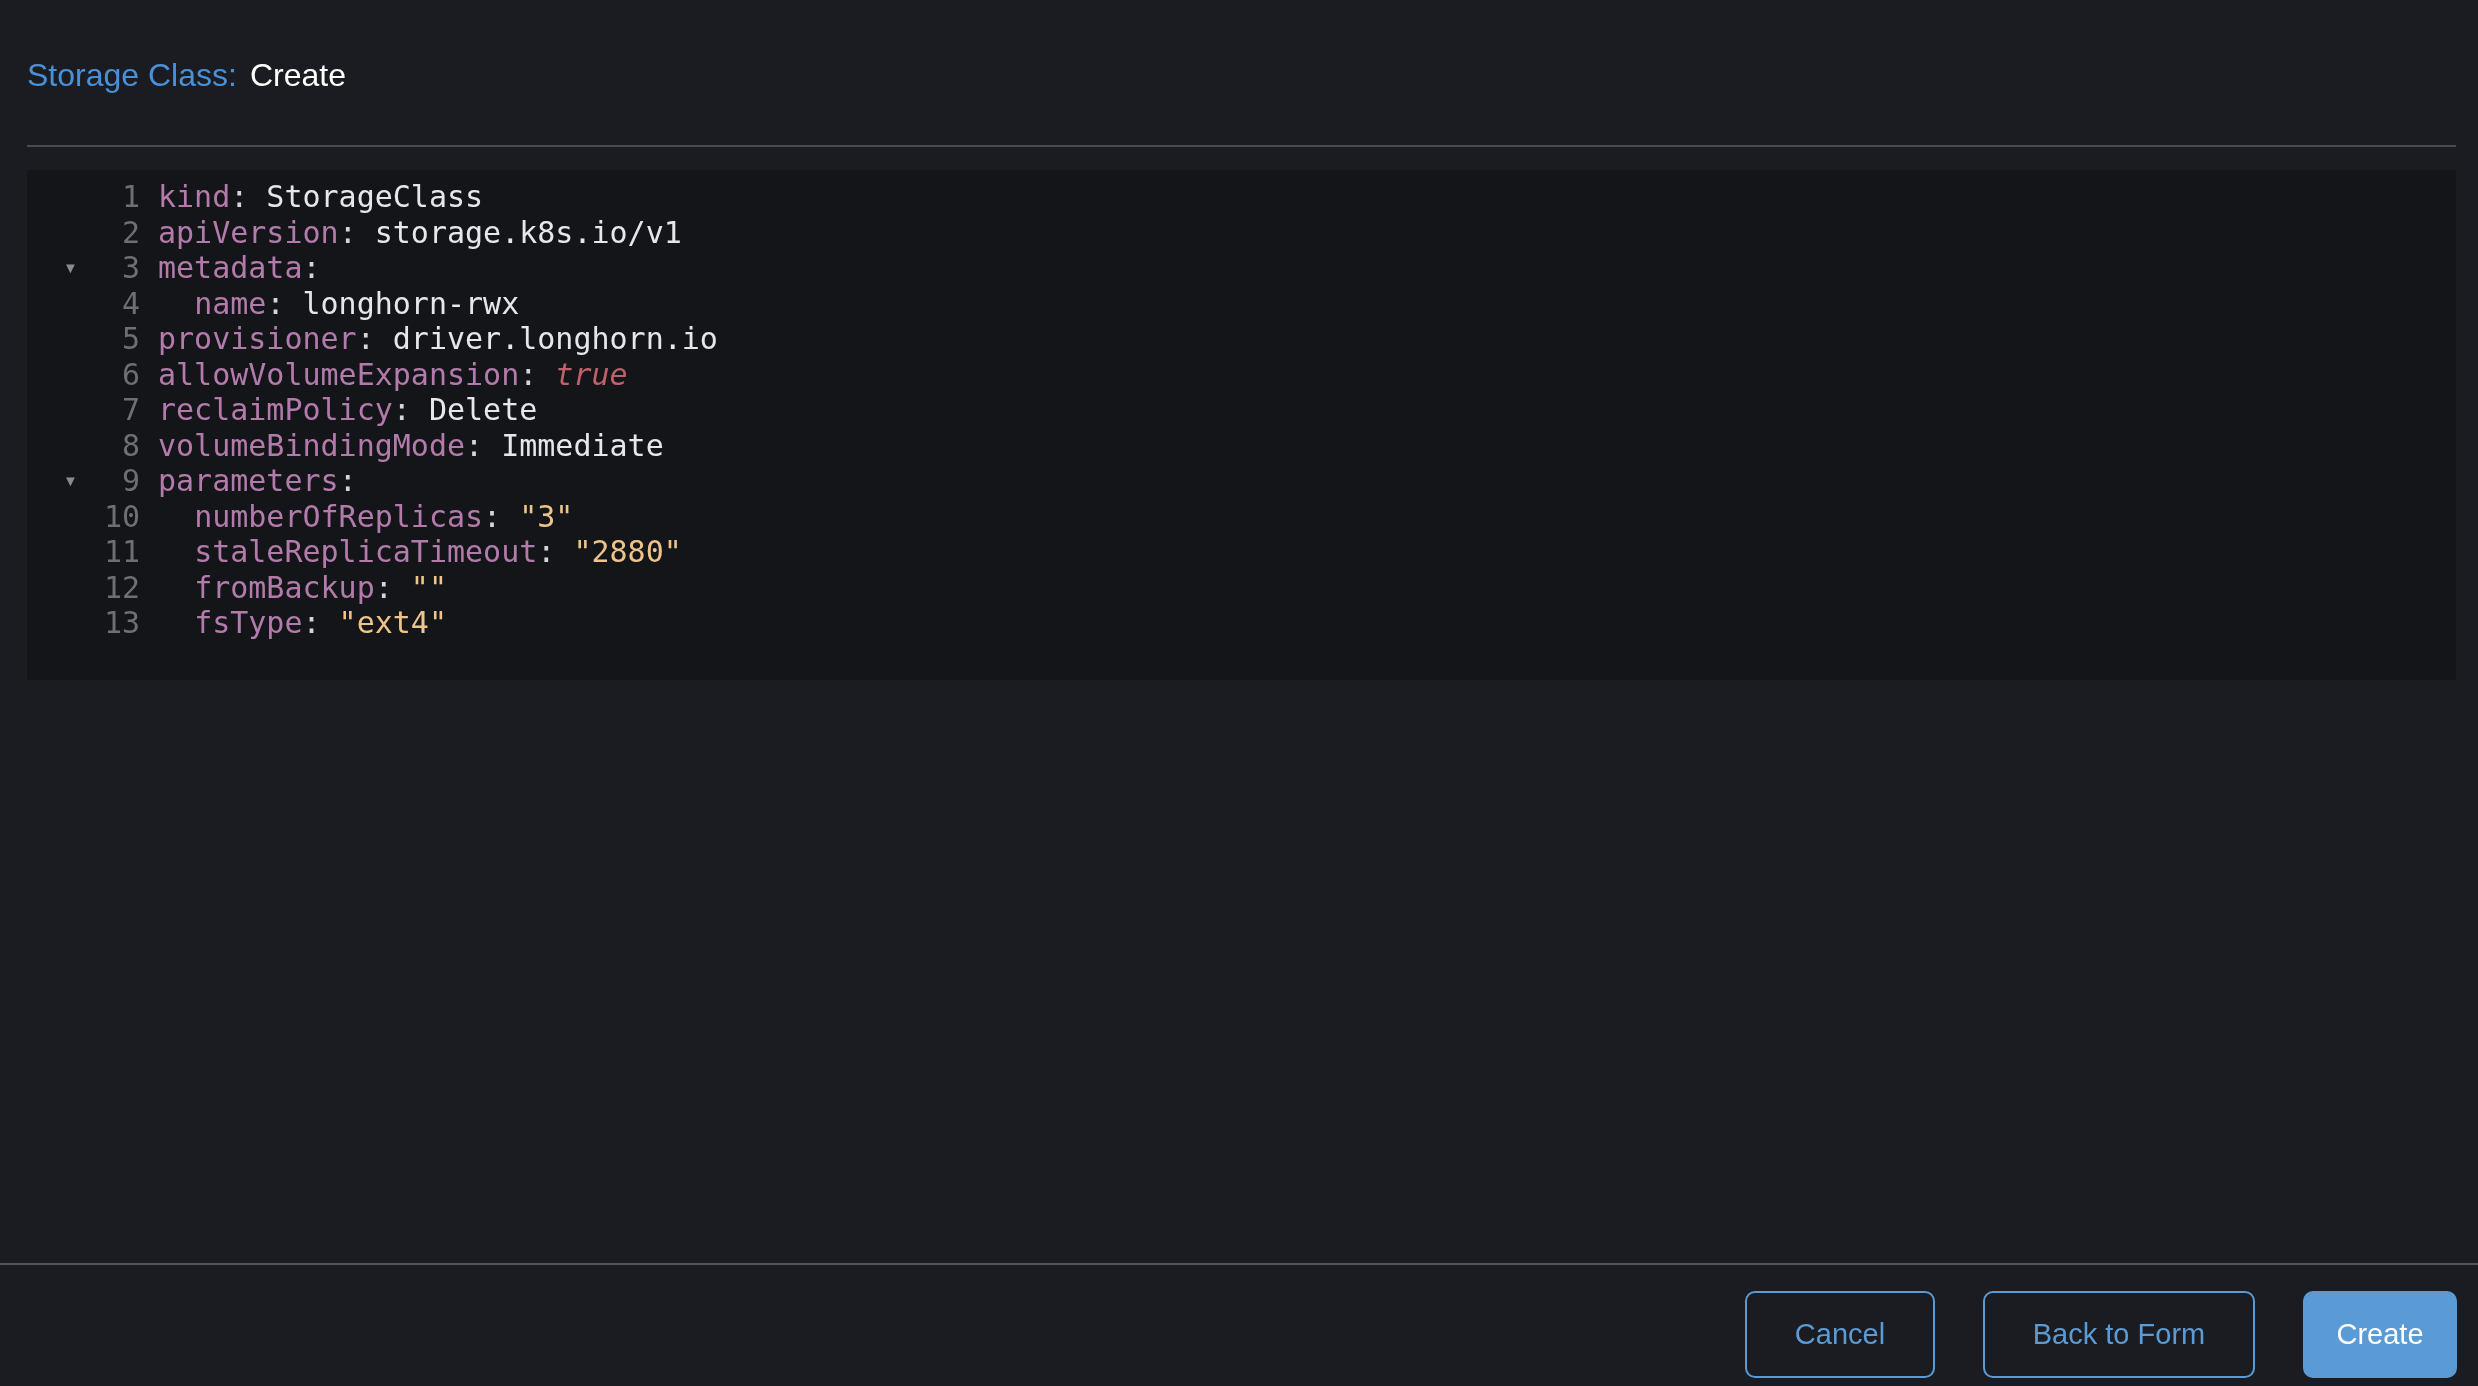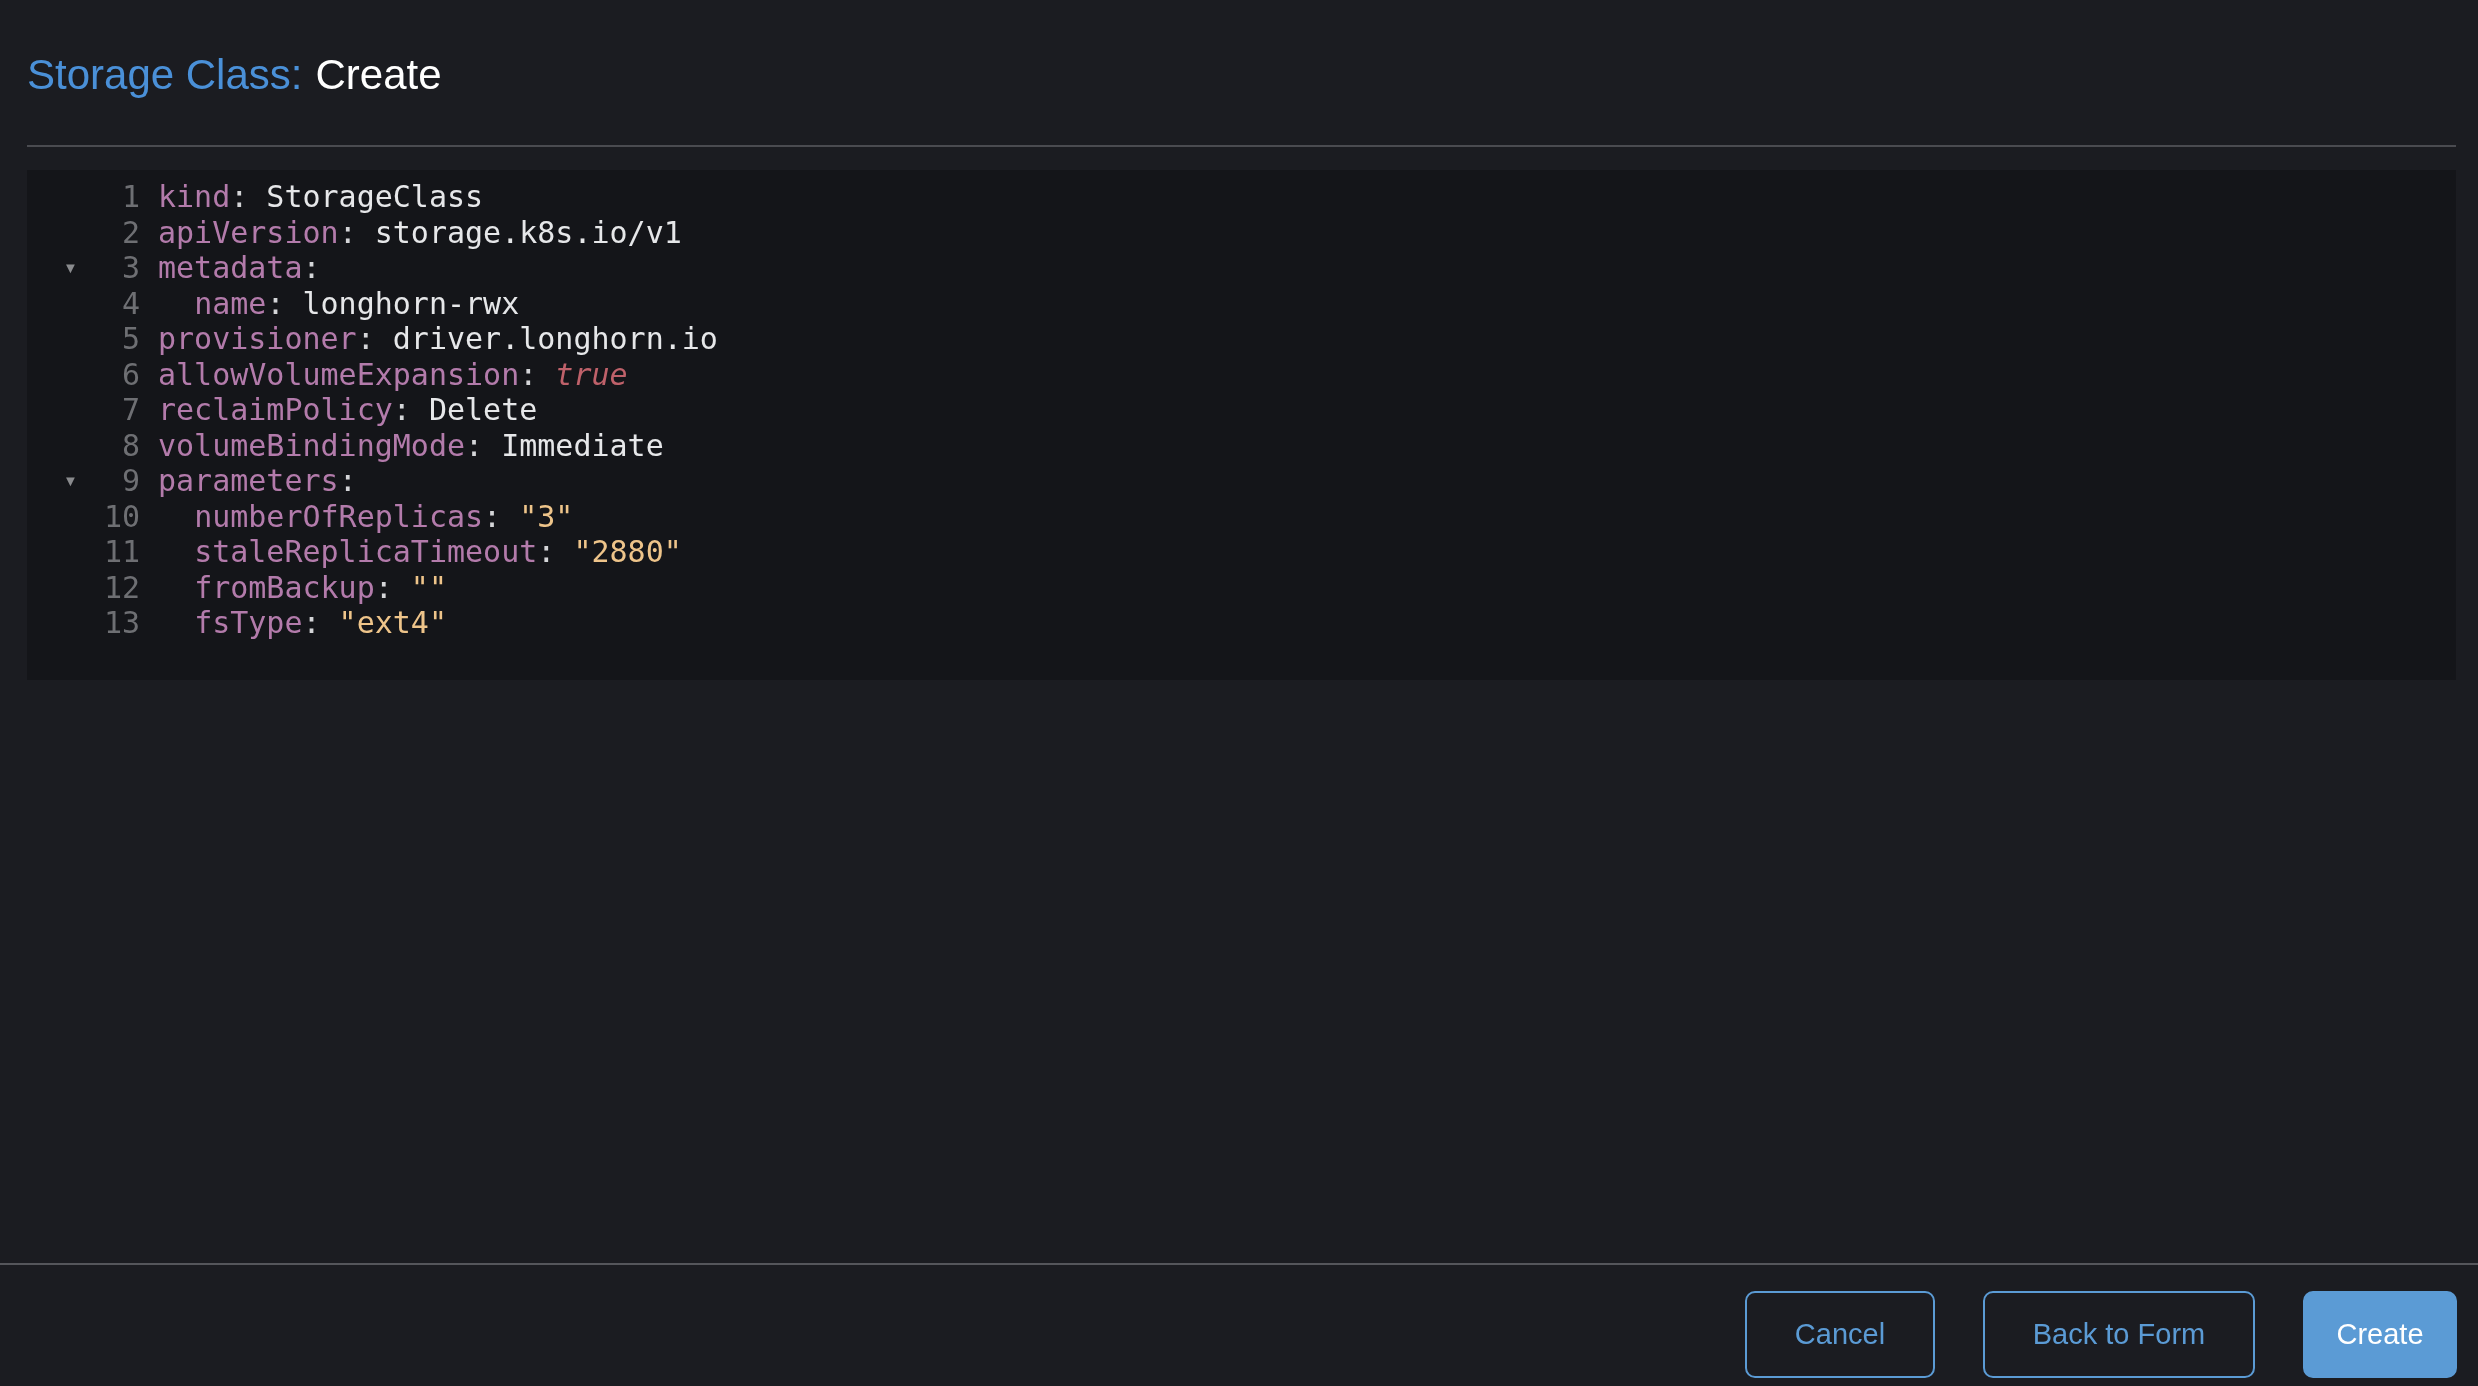--- a/index.html
+++ b/index.html
@@ -19,21 +19,21 @@
     --cursor:#e8eaed;
   }
   *{box-sizing:border-box;}
   html,body{margin:0;padding:0;}
   body{
     width:2478px;height:1386px;position:relative;overflow:hidden;
     background:var(--page-bg);
     font-family:"Liberation Sans",sans-serif;
   }
   .header{padding:46px 27px 0 27px;}
-  .page-title{margin:0;font-size:42px;line-height:58px;font-weight:500;}
+  .page-title{margin:0;font-size:32px;line-height:58px;font-weight:500;}
   .title-resource{color:var(--title-blue);margin-right:13px;}
   .title-action{color:#ffffff;}
   .top-divider{height:0;border-top:2px solid var(--divider-top);margin:41px 22px 0 27px;}
 
   .yaml-editor{
     margin:23px 22px 0 27px;
     height:510px;
     background:var(--editor-bg);
     padding-top:9px;
     font-family:"DejaVu Sans Mono",monospace;

